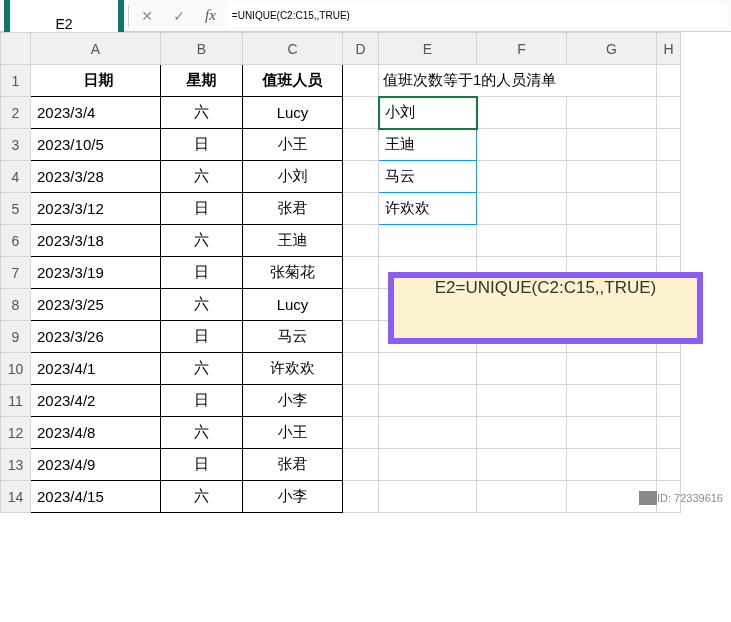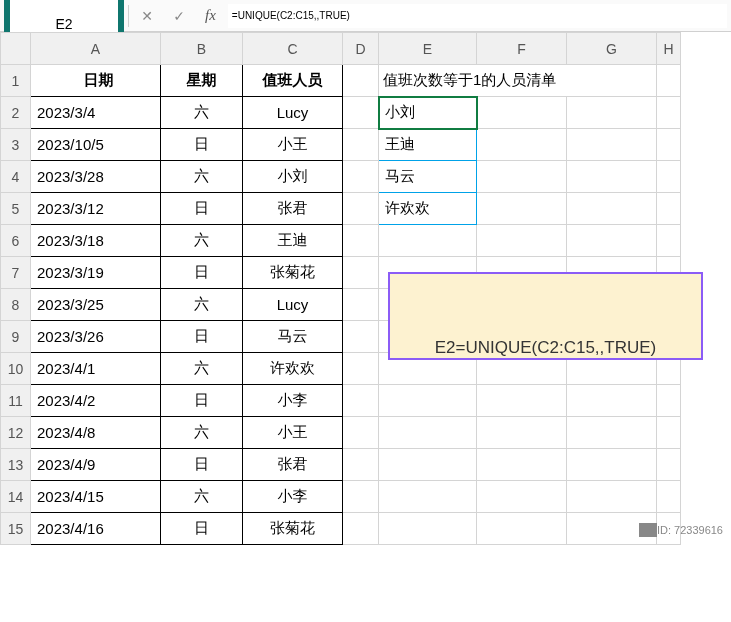--- a/index.html
+++ b/index.html
@@ -27,21 +27,21 @@
 .col-e { width: 98px; }
 .col-f { width: 90px; }
 .col-g { width: 90px; }
 .col-h { width: 24px; }
 .hdr { font-weight: bold !important; }
 td.left { text-align: left; padding-left: 6px; }
 
 .selection-active-cell { outline: 2px solid #107c41; outline-offset: -1px; position: relative; }
 .spill-border { border: 1px solid #00a2e8 !important; }
 
-.note-box { position: absolute; left: 388px; top: 240px; width: 315px; height: 88px; background: #fdf2d0; border: 2px solid #8b5cf6; display: flex; align-items: flex-end; justify-content: center; font-size: 17px; color: #333; }
+.note-box { position: absolute; left: 388px; top: 240px; width: 315px; height: 72px; background: #fdf2d0; border: 6px solid #8b5cf6; display: flex; align-items: flex-start; justify-content: center; font-size: 17px; color: #333; }
 
 .watermark { position: absolute; right: 8px; bottom: 8px; font-size: 11px; color: #888; display: flex; align-items: center; }
 .wm-icon { width: 18px; height: 14px; background: #888; display: inline-block; }
 td.data-a, td.data-b, td.data-c { border: 1px solid #000 !important; }
 td.data-a { text-align: left; padding-left: 6px; }
 </style>
 </head>
 <body>
 
 <div class="topbar">
@@ -228,31 +228,20 @@
   <td class="rowhdr">14</td>
   <td class="data-a">2023/4/15</td>
   <td class="data-b">六</td>
   <td class="data-c">小李</td>
   <td></td>
           <td></td>
           <td></td>
           <td></td>
           <td></td>
 </tr>
-<tr>
-  <td class="rowhdr">15</td>
-  <td class="data-a">2023/4/16</td>
-  <td class="data-b">日</td>
-  <td class="data-c">张菊花</td>
-  <td></td>
-          <td></td>
-          <td></td>
-          <td></td>
-          <td></td>
-</tr>
 </tbody>
 </table>
 
 <div class="note-box">
   <span>E2=UNIQUE(C2:C15,,TRUE)</span>
 </div>
 
 <div class="watermark">
   <span class="wm-icon"></span>
   <span>ID: 72339616</span>

